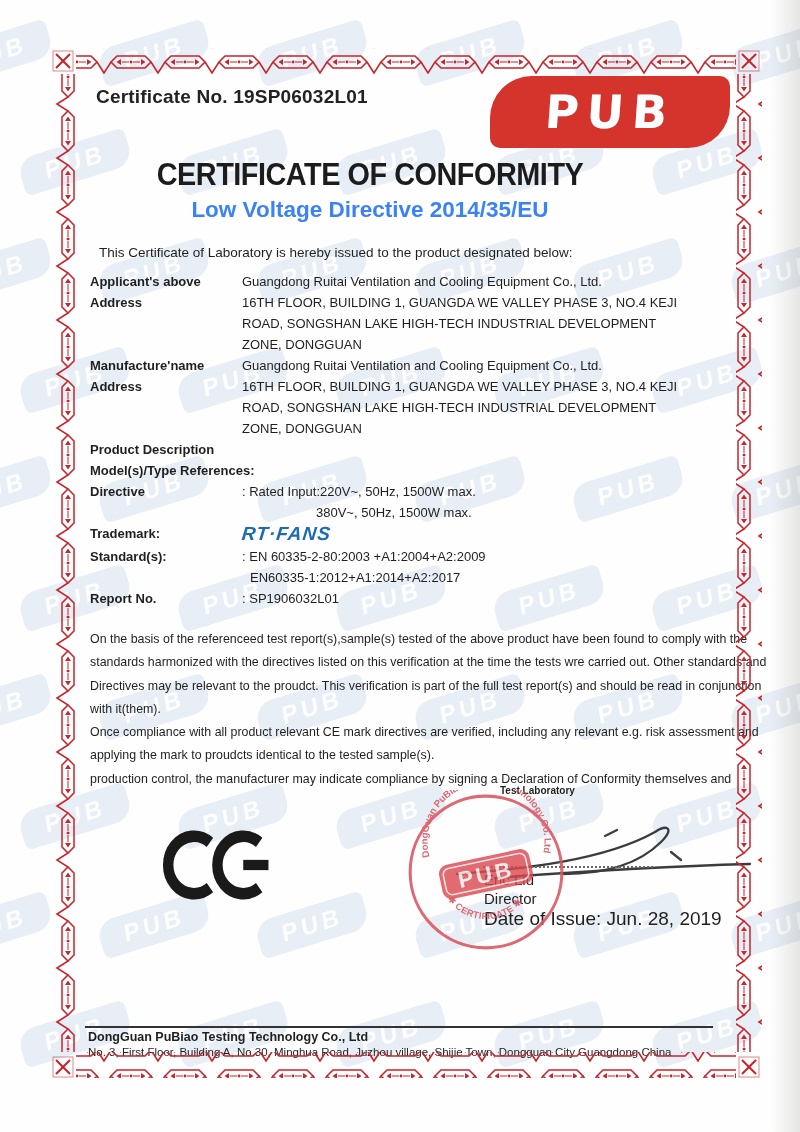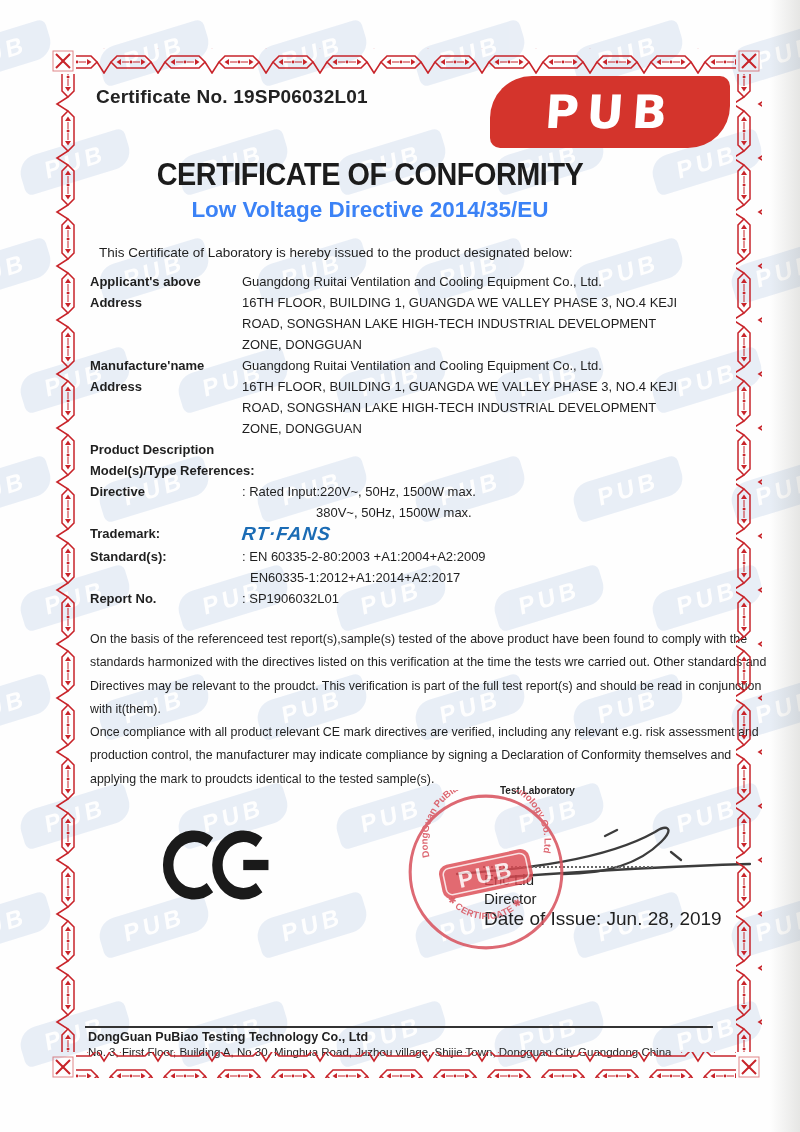--- a/index.html
+++ b/index.html
@@ -348,22 +348,22 @@
           </div>
       </div>
     </div>
 
     <div class="paras">
       <div>On the basis of the referenceed test report(s),sample(s) tested of the above product have been found to comply with the</div>
       <div>standards harmonized with the directives listed on this verification at the time the tests wre carried out. Other standards and</div>
       <div>Directives may be relevant to the proudct. This verification is part of the full test report(s) and should be read in conjunction</div>
       <div>with it(them).</div>
       <div>Once compliance with all product relevant CE mark directives are verified, including any relevant e.g. risk assessment and</div>
+      <div>applying the mark to proudcts identical to the tested sample(s).</div>
       <div>production control, the manufacturer may indicate compliance by signing a Declaration of Conformity themselves and</div>
-      <div>applying the mark to proudcts identical to the tested sample(s).</div>
     </div>
 
     <svg class="ce" width="112" height="78" viewBox="0 0 182 114" preserveAspectRatio="none">
       <g fill="none" stroke="#1a1a1a" stroke-width="17">
         <path d="M77.9,23.9 A42,42 0 1 0 77.9,90.1"></path>
         <path d="M157.9,23.9 A42,42 0 1 0 157.9,90.1"></path>
         <path d="M132,57 L173,57" stroke-width="15"></path>
       </g>
     </svg>
 

